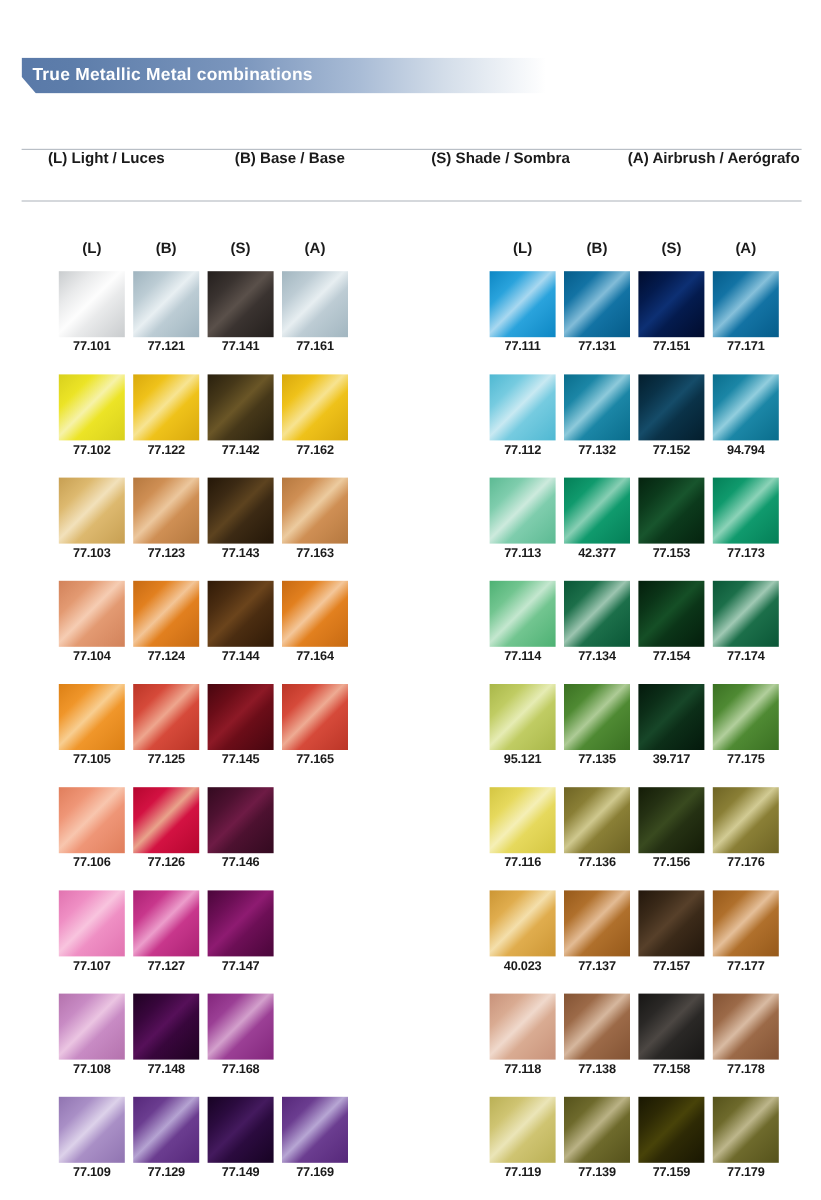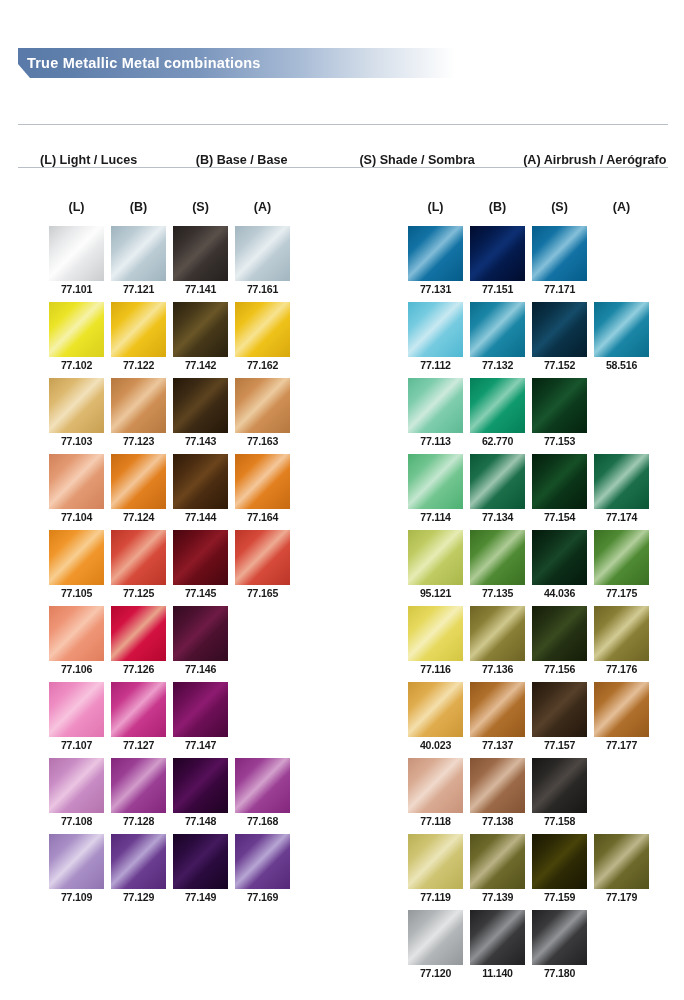--- a/index.html
+++ b/index.html
@@ -57,21 +57,21 @@
     left: 18px;
     top: 124px;
     width: 650px;
     height: 44px;
     border-top: 1.5px solid #b9bfc6;
     border-bottom: 1.5px solid #b9bfc6;
     box-sizing: border-box;
   }
   .legend-inner {
     display: flex;
-    align-items: flex-end;
+    align-items: flex-start;
     height: 100%;
     padding-left: 22px;
     box-sizing: border-box;
     gap: 31px;
   }
   .legend-item {
     font-size: 12.6px;
     font-weight: bold;
     color: #1a1a1a;
     white-space: nowrap;
@@ -99,21 +99,21 @@
     text-align: center;
     font-size: 12.5px;
     font-weight: bold;
     color: #1a1a1a;
   }
   .col-head:last-child { margin-right: 0; }
 
   .rows { display: block; }
   .srow {
     display: flex;
-    margin-bottom: 4px;
+    margin-bottom: 14px;
     height: 72px;
   }
   .cell {
     width: 55px;
     margin-right: 7px;
   }
   .cell:last-child { margin-right: 0; }
 
   .swatch {
     width: 55px;
@@ -273,24 +273,20 @@
           <span class="swatch" style="background: linear-gradient(135deg, rgb(74, 6, 58) 0%, rgb(109, 15, 86) 26%, rgb(142, 27, 113) 47%, rgb(109, 15, 86) 62%, rgb(74, 6, 58) 100%);"></span>
           <span class="swatch-label">77.147</span>
         </div>
       </div>
       <div class="srow">
         <div class="cell">
           <span class="swatch" style="background: linear-gradient(135deg, rgb(180, 114, 173) 0%, rgb(200, 139, 196) 26%, rgb(235, 197, 226) 47%, rgb(200, 139, 196) 62%, rgb(180, 114, 173) 100%);"></span>
           <span class="swatch-label">77.108</span>
         </div>
         <div class="cell">
-          <span class="swatch" style="background: linear-gradient(135deg, rgb(131, 38, 124) 0%, rgb(155, 63, 149) 26%, rgb(209, 155, 202) 47%, rgb(155, 63, 149) 62%, rgb(131, 38, 124) 100%);"></span>
-          <span class="swatch-label">77.128</span>
-        </div>
-        <div class="cell">
           <span class="swatch" style="background: linear-gradient(135deg, rgb(31, 2, 34) 0%, rgb(56, 6, 60) 26%, rgb(86, 16, 89) 47%, rgb(56, 6, 60) 62%, rgb(31, 2, 34) 100%);"></span>
           <span class="swatch-label">77.148</span>
         </div>
         <div class="cell">
           <span class="swatch" style="background: linear-gradient(135deg, rgb(131, 38, 124) 0%, rgb(155, 63, 149) 26%, rgb(211, 160, 204) 47%, rgb(155, 63, 149) 62%, rgb(131, 38, 124) 100%);"></span>
           <span class="swatch-label">77.168</span>
         </div>
       </div>
       <div class="srow">
         <div class="cell">
@@ -316,20 +312,24 @@
 <div class="block right">
   <div class="col-heads">
     <div class="col-head">(L)</div>
     <div class="col-head">(B)</div>
     <div class="col-head">(S)</div>
     <div class="col-head">(A)</div>
   </div>
   <div class="rows" id="rows-right">
       <div class="srow">
         <div class="cell">
+          <span class="swatch" style="background: linear-gradient(135deg, rgb(13, 135, 196) 0%, rgb(42, 163, 220) 26%, rgb(168, 216, 240) 47%, rgb(42, 163, 220) 62%, rgb(13, 135, 196) 100%);"></span>
+          <span class="swatch-label">77.111</span>
+        </div>
+        <div class="cell">
           <span class="swatch" style="background: linear-gradient(135deg, rgb(5, 92, 138) 0%, rgb(19, 115, 164) 26%, rgb(130, 188, 216) 47%, rgb(19, 115, 164) 62%, rgb(5, 92, 138) 100%);"></span>
           <span class="swatch-label">77.131</span>
         </div>
         <div class="cell">
           <span class="swatch" style="background: linear-gradient(135deg, rgb(1, 12, 45) 0%, rgb(4, 27, 78) 26%, rgb(13, 48, 116) 47%, rgb(4, 27, 78) 62%, rgb(1, 12, 45) 100%);"></span>
           <span class="swatch-label">77.151</span>
         </div>
         <div class="cell">
           <span class="swatch" style="background: linear-gradient(135deg, rgb(5, 92, 138) 0%, rgb(19, 115, 164) 26%, rgb(134, 192, 218) 47%, rgb(19, 115, 164) 62%, rgb(5, 92, 138) 100%);"></span>
           <span class="swatch-label">77.171</span>
@@ -343,36 +343,40 @@
         <div class="cell">
           <span class="swatch" style="background: linear-gradient(135deg, rgb(10, 109, 140) 0%, rgb(27, 134, 166) 26%, rgb(142, 202, 219) 47%, rgb(27, 134, 166) 62%, rgb(10, 109, 140) 100%);"></span>
           <span class="swatch-label">77.132</span>
         </div>
         <div class="cell">
           <span class="swatch" style="background: linear-gradient(135deg, rgb(4, 30, 45) 0%, rgb(10, 50, 72) 26%, rgb(21, 76, 105) 47%, rgb(10, 50, 72) 62%, rgb(4, 30, 45) 100%);"></span>
           <span class="swatch-label">77.152</span>
         </div>
         <div class="cell">
           <span class="swatch" style="background: linear-gradient(135deg, rgb(10, 109, 140) 0%, rgb(27, 134, 166) 26%, rgb(146, 206, 222) 47%, rgb(27, 134, 166) 62%, rgb(10, 109, 140) 100%);"></span>
-          <span class="swatch-label">58.516</span>
+          <span class="swatch-label">94.794</span>
         </div>
       </div>
       <div class="srow">
         <div class="cell">
           <span class="swatch" style="background: linear-gradient(135deg, rgb(92, 186, 147) 0%, rgb(127, 205, 173) 26%, rgb(205, 234, 221) 47%, rgb(127, 205, 173) 62%, rgb(92, 186, 147) 100%);"></span>
           <span class="swatch-label">77.113</span>
         </div>
         <div class="cell">
           <span class="swatch" style="background: linear-gradient(135deg, rgb(4, 127, 87) 0%, rgb(16, 154, 109) 26%, rgb(136, 207, 180) 47%, rgb(16, 154, 109) 62%, rgb(4, 127, 87) 100%);"></span>
-          <span class="swatch-label">62.770</span>
+          <span class="swatch-label">42.377</span>
         </div>
         <div class="cell">
           <span class="swatch" style="background: linear-gradient(135deg, rgb(5, 35, 15) 0%, rgb(12, 58, 28) 26%, rgb(24, 85, 45) 47%, rgb(12, 58, 28) 62%, rgb(5, 35, 15) 100%);"></span>
           <span class="swatch-label">77.153</span>
         </div>
+        <div class="cell">
+          <span class="swatch" style="background: linear-gradient(135deg, rgb(4, 127, 87) 0%, rgb(16, 154, 109) 26%, rgb(140, 211, 184) 47%, rgb(16, 154, 109) 62%, rgb(4, 127, 87) 100%);"></span>
+          <span class="swatch-label">77.173</span>
+        </div>
       </div>
       <div class="srow">
         <div class="cell">
           <span class="swatch" style="background: linear-gradient(135deg, rgb(77, 177, 115) 0%, rgb(114, 197, 144) 26%, rgb(196, 231, 207) 47%, rgb(114, 197, 144) 62%, rgb(77, 177, 115) 100%);"></span>
           <span class="swatch-label">77.114</span>
         </div>
         <div class="cell">
           <span class="swatch" style="background: linear-gradient(135deg, rgb(10, 86, 54) 0%, rgb(28, 111, 74) 26%, rgb(156, 197, 176) 47%, rgb(28, 111, 74) 62%, rgb(10, 86, 54) 100%);"></span>
           <span class="swatch-label">77.134</span>
         </div>
@@ -389,21 +393,21 @@
         <div class="cell">
           <span class="swatch" style="background: linear-gradient(135deg, rgb(169, 183, 73) 0%, rgb(192, 204, 99) 26%, rgb(230, 236, 180) 47%, rgb(192, 204, 99) 62%, rgb(169, 183, 73) 100%);"></span>
           <span class="swatch-label">95.121</span>
         </div>
         <div class="cell">
           <span class="swatch" style="background: linear-gradient(135deg, rgb(58, 112, 34) 0%, rgb(79, 138, 51) 26%, rgb(174, 203, 150) 47%, rgb(79, 138, 51) 62%, rgb(58, 112, 34) 100%);"></span>
           <span class="swatch-label">77.135</span>
         </div>
         <div class="cell">
           <span class="swatch" style="background: linear-gradient(135deg, rgb(4, 25, 12) 0%, rgb(12, 46, 24) 26%, rgb(23, 70, 40) 47%, rgb(12, 46, 24) 62%, rgb(4, 25, 12) 100%);"></span>
-          <span class="swatch-label">44.036</span>
+          <span class="swatch-label">39.717</span>
         </div>
         <div class="cell">
           <span class="swatch" style="background: linear-gradient(135deg, rgb(58, 112, 34) 0%, rgb(79, 138, 51) 26%, rgb(178, 207, 156) 47%, rgb(79, 138, 51) 62%, rgb(58, 112, 34) 100%);"></span>
           <span class="swatch-label">77.175</span>
         </div>
       </div>
       <div class="srow">
         <div class="cell">
           <span class="swatch" style="background: linear-gradient(135deg, rgb(212, 198, 66) 0%, rgb(230, 217, 93) 26%, rgb(245, 239, 182) 47%, rgb(230, 217, 93) 62%, rgb(212, 198, 66) 100%);"></span>
           <span class="swatch-label">77.116</span>
@@ -445,20 +449,24 @@
           <span class="swatch-label">77.118</span>
         </div>
         <div class="cell">
           <span class="swatch" style="background: linear-gradient(135deg, rgb(131, 83, 52) 0%, rgb(156, 106, 72) 26%, rgb(214, 183, 158) 47%, rgb(156, 106, 72) 62%, rgb(131, 83, 52) 100%);"></span>
           <span class="swatch-label">77.138</span>
         </div>
         <div class="cell">
           <span class="swatch" style="background: linear-gradient(135deg, rgb(23, 22, 21) 0%, rgb(42, 40, 38) 26%, rgb(76, 71, 67) 47%, rgb(42, 40, 38) 62%, rgb(23, 22, 21) 100%);"></span>
           <span class="swatch-label">77.158</span>
         </div>
+        <div class="cell">
+          <span class="swatch" style="background: linear-gradient(135deg, rgb(131, 83, 52) 0%, rgb(156, 106, 72) 26%, rgb(217, 187, 163) 47%, rgb(156, 106, 72) 62%, rgb(131, 83, 52) 100%);"></span>
+          <span class="swatch-label">77.178</span>
+        </div>
       </div>
       <div class="srow">
         <div class="cell">
           <span class="swatch" style="background: linear-gradient(135deg, rgb(186, 176, 85) 0%, rgb(207, 196, 114) 26%, rgb(235, 229, 184) 47%, rgb(207, 196, 114) 62%, rgb(186, 176, 85) 100%);"></span>
           <span class="swatch-label">77.119</span>
         </div>
         <div class="cell">
           <span class="swatch" style="background: linear-gradient(135deg, rgb(85, 82, 27) 0%, rgb(110, 106, 44) 26%, rgb(186, 178, 133) 47%, rgb(110, 106, 44) 62%, rgb(85, 82, 27) 100%);"></span>
           <span class="swatch-label">77.139</span>
         </div>

